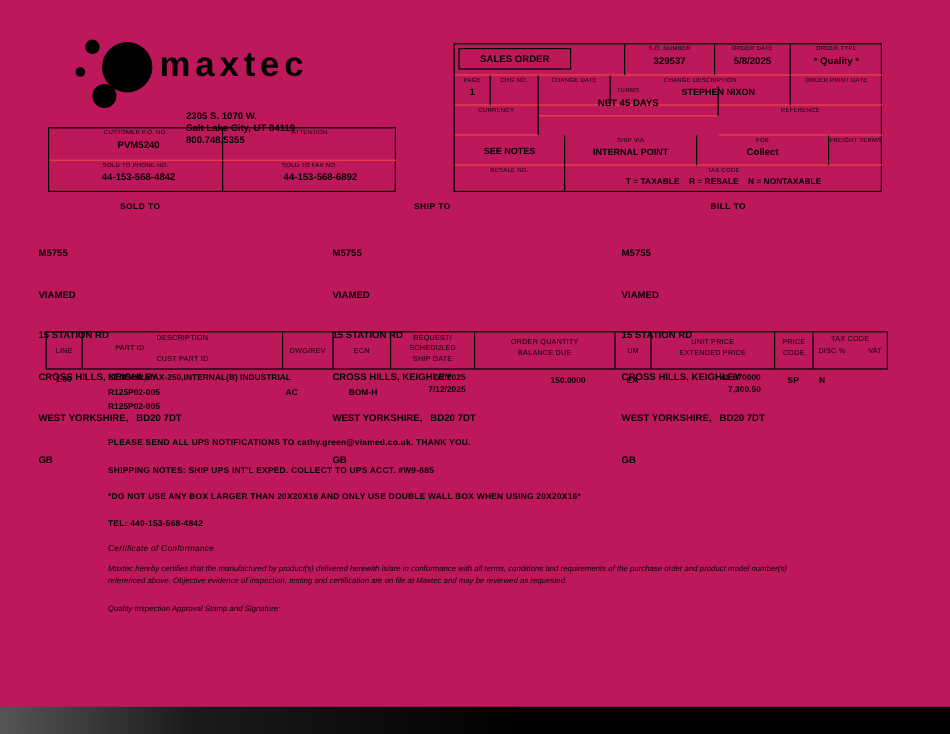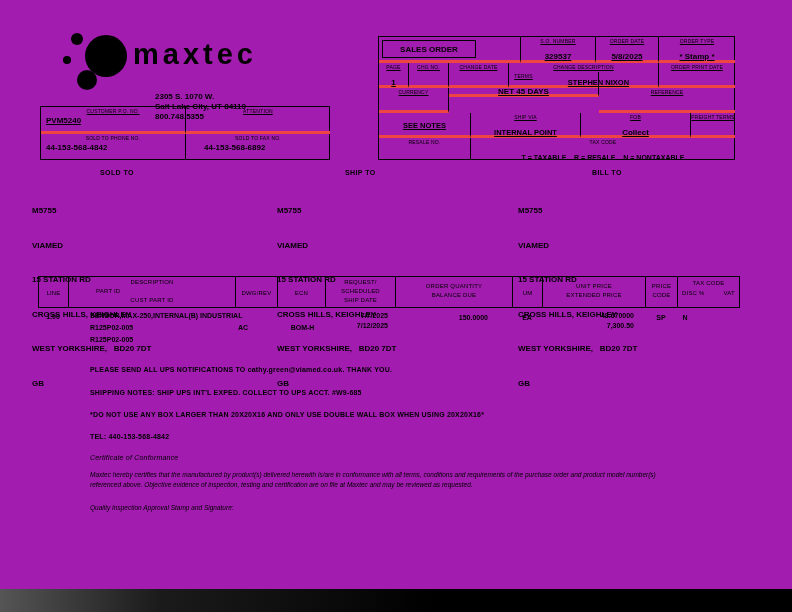--- a/index.html
+++ b/index.html
@@ -1,25 +1,25 @@
 <!DOCTYPE html>
 <html><head>
 <meta charset="utf-8">
 <style>
   html,body{margin:0;padding:0;background:#888;}
-  .page{position:relative;width:792px;height:612px;background:#a21caf;
+  .page{position:relative;width:792px;height:612px;background:#be185d;
         font-family:"Liberation Sans",sans-serif;color:#000;overflow:hidden;}
   .abs{position:absolute;}
   
   .cell{position:absolute;box-sizing:border-box;}
   .br{border-right:1px solid #000;}
-  .bb{border-bottom:3px solid #ef4444;text-decoration:underline;}
+  .bb{border-bottom:1px solid #ef4444;}
   .lbl{font-size:5px;line-height:6px;text-align:center;padding-top:1px;letter-spacing:.2px;}
-  .val{font-size:8px;font-weight:bold;text-align:center;line-height:9px;margin-top:8px;}
-  .val-left{font-size:8px;font-weight:bold;text-align:left;line-height:9px;margin-top:2px;padding-left:5px;}
+  .val{font-size:8px;font-weight:bold;text-align:center;line-height:9px;margin-top:2px;}
+  .val-left{font-size:8px;font-weight:bold;text-align:center;line-height:9px;margin-top:2px;padding-left:5px;}
   .box{position:absolute;border:1px solid #000;box-sizing:border-box;}
   
   .logo-word{position:absolute;left:133px;top:38px;font-size:29px;font-weight:600;
              letter-spacing:4px;color:#000;}
   .co-addr{position:absolute;left:155px;top:92px;font-size:8px;font-weight:bold;line-height:10px;}
   
   .addr-title{position:absolute;font-size:7px;font-weight:bold;letter-spacing:.4px;}
   .addr{position:absolute;font-size:8px;font-weight:bold;line-height:11.5px;white-space:pre;}
   
   .th-cell{position:absolute;top:0;height:100%;box-sizing:border-box;font-size:6px;line-height:8px;
@@ -76,21 +76,21 @@
     <div class="cell br bb" style="left:142px;top:0;width:75px;height:26px;">
       <div class="lbl">S.O. NUMBER</div>
       <div class="val">329537</div>
     </div>
     <div class="cell br bb" style="left:217px;top:0;width:63px;height:26px;">
       <div class="lbl">ORDER DATE</div>
       <div class="val">5/8/2025</div>
     </div>
     <div class="cell bb" style="left:280px;top:0;width:76px;height:26px;">
       <div class="lbl">ORDER TYPE</div>
-      <div class="val">* Stamp *</div>
+      <div class="val">* Quality *</div>
     </div>
 
     <div class="cell br bb" style="left:0;top:26px;width:30px;height:25px;">
       <div class="lbl">PAGE</div>
       <div class="val">1</div>
     </div>
     <div class="cell br bb" style="left:30px;top:26px;width:40px;height:25px;">
       <div class="lbl">CHG NO.</div>
     </div>
     <div class="cell br bb" style="left:70px;top:26px;width:60px;height:25px;">

